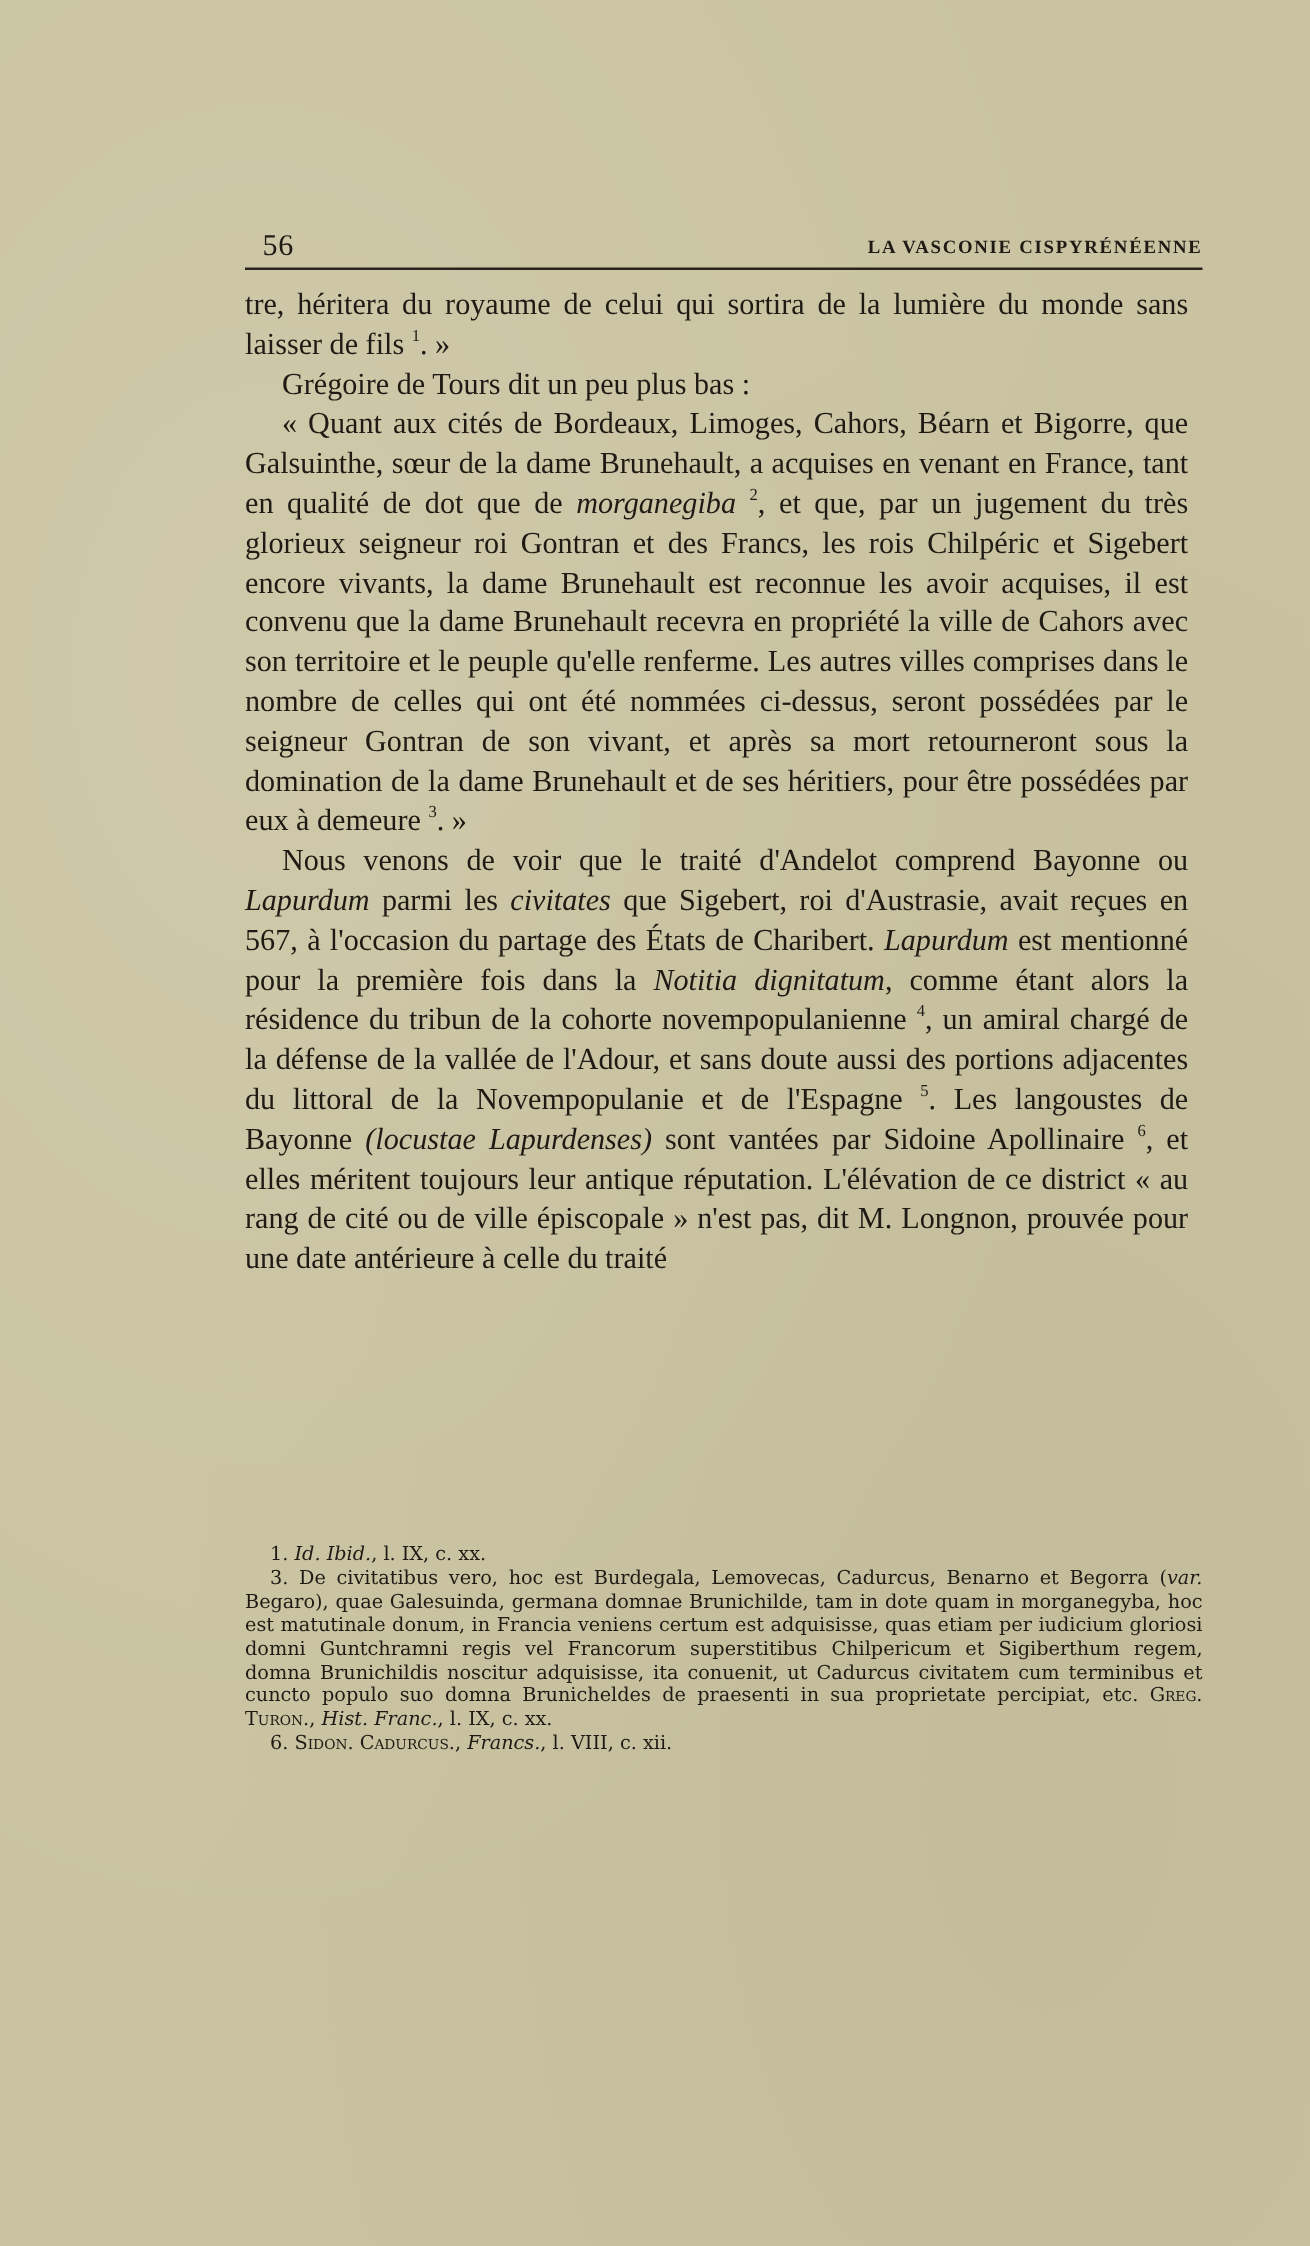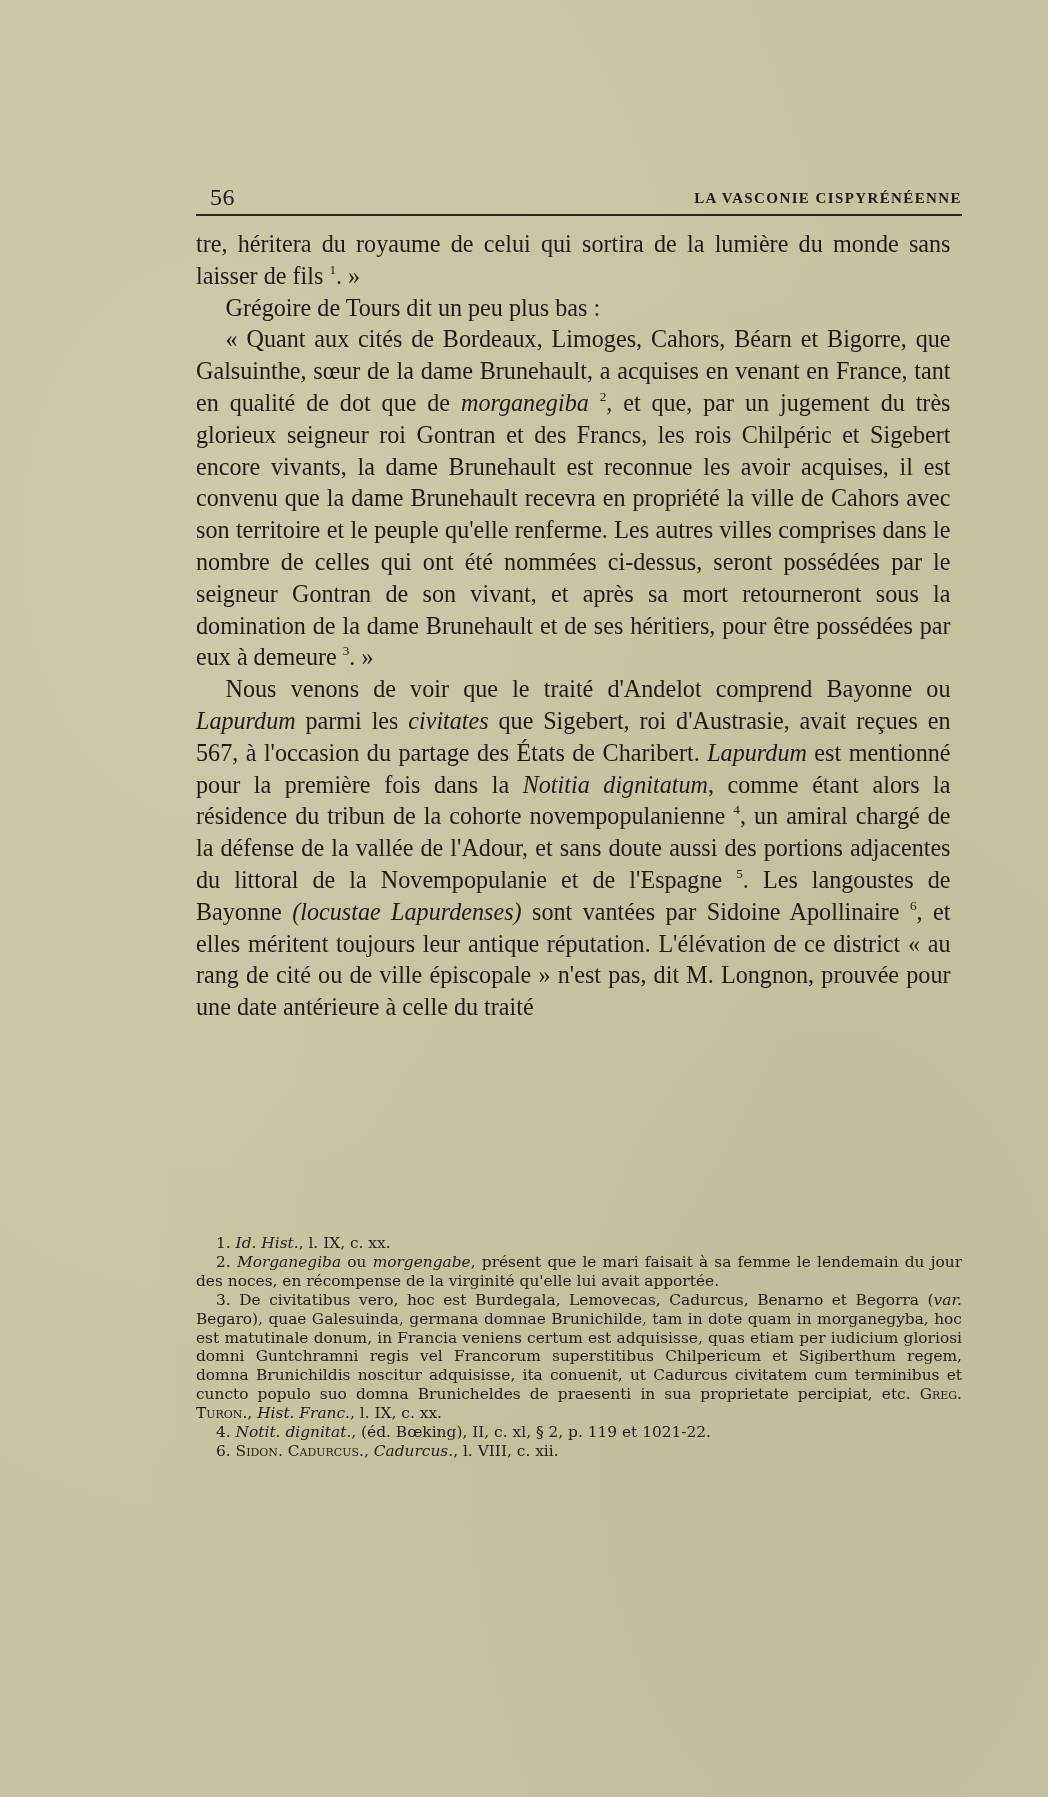--- a/index.html
+++ b/index.html
@@ -88,23 +88,21 @@
 
     <p class="indent">Grégoire de Tours dit un peu plus bas :</p>
 
     <p class="indent"><span>« Quant aux cités de Bordeaux, Limoges, Cahors, Béarn et Bigorre, que Galsuinthe, sœur de la dame Brunehault, a acquises en venant en France, tant en qualité de dot que de </span><em>morganegiba</em>&nbsp;<sup>2</sup><span>, et que, par un jugement du très glorieux seigneur roi Gontran et des Francs, les rois Chilpéric et Sigebert encore vivants, la dame Brunehault est reconnue les avoir acquises, il est convenu que la dame Brunehault recevra en propriété la ville de Cahors avec son territoire et le peuple qu'elle renferme. Les autres villes comprises dans le nombre de celles qui ont été nommées ci-dessus, seront possédées par le seigneur Gontran de son vivant, et après sa mort retourneront sous la domination de la dame Brunehault et de ses héritiers, pour être possédées par eux à demeure</span>&nbsp;<sup>3</sup><span>. »</span></p>
 
     <p class="indent"><span>Nous venons de voir que le traité d'Andelot comprend Bayonne ou </span><em>Lapurdum</em><span> parmi les </span><em>civitates</em><span> que Sigebert, roi d'Austrasie, avait reçues en 567, à l'occasion du partage des États de Charibert. </span><em>Lapurdum</em><span> est mentionné pour la première fois dans la </span><em>Notitia dignitatum</em><span>, comme étant alors la résidence du tribun de la cohorte novempopulanienne</span>&nbsp;<sup>4</sup><span>, un amiral chargé de la défense de la vallée de l'Adour, et sans doute aussi des portions adjacentes du littoral de la Novempopulanie et de l'Espagne</span>&nbsp;<sup>5</sup><span>. Les langoustes de Bayonne </span><em>(locustae Lapurdenses)</em><span> sont vantées par Sidoine Apollinaire</span>&nbsp;<sup>6</sup><span>, et elles méritent toujours leur antique réputation. L'élévation de ce district « au rang de cité ou de ville épiscopale » n'est pas, dit M. Longnon, prouvée pour une date antérieure à celle du traité</span></p>
   </div>
 </div>
 
 <div class="footnotes">
-  <p><span>1.</span> <em>Id. Hist.</em><span>, l. IX, c. xx.</span></p>
+  <p><span>1.</span> <em>Id. Ibid.</em><span>, l. IX, c. xx.</span></p>
 
-  <p><span>2.</span> <em>Morganegiba</em><span> ou </span><em>morgengabe</em><span>, présent que le mari faisait à sa femme le lendemain du jour des noces, en récompense de la virginité qu'elle lui avait apportée.</span></p>
 
   <p><span>3.</span> <span>De civitatibus vero, hoc est Burdegala, Lemovecas, Cadurcus, Benarno et Begorra (</span><em>var.</em><span> Begaro), quae Galesuinda, germana domnae Brunichilde, tam in dote quam in morganegyba, hoc est matutinale donum, in Francia veniens certum est adquisisse, quas etiam per iudicium gloriosi domni Guntchramni regis vel Francorum superstitibus Chilpericum et Sigiberthum regem, domna Brunichildis noscitur adquisisse, ita conuenit, ut Cadurcus civitatem cum terminibus et cuncto populo suo domna Brunicheldes de praesenti in sua proprietate percipiat, etc. </span><span class="sc">Greg. Turon.</span><span>, </span><em>Hist. Franc.</em><span>, l. IX, c. xx.</span></p>
 
-  <p><span>4.</span> <em>Notit. dignitat.</em><span>, (éd. Bœking), II, c. xl, § 2, p. 119 et 1021-22.</span></p>
 
 
-  <p><span>6.</span> <span class="sc">Sidon. Cadurcus.</span><span>, </span><em>Cadurcus.</em><span>, l. VIII, c. xii.</span></p>
+  <p><span>6.</span> <span class="sc">Sidon. Cadurcus.</span><span>, </span><em>Francs.</em><span>, l. VIII, c. xii.</span></p>
 </div>
 
 </body></html>

